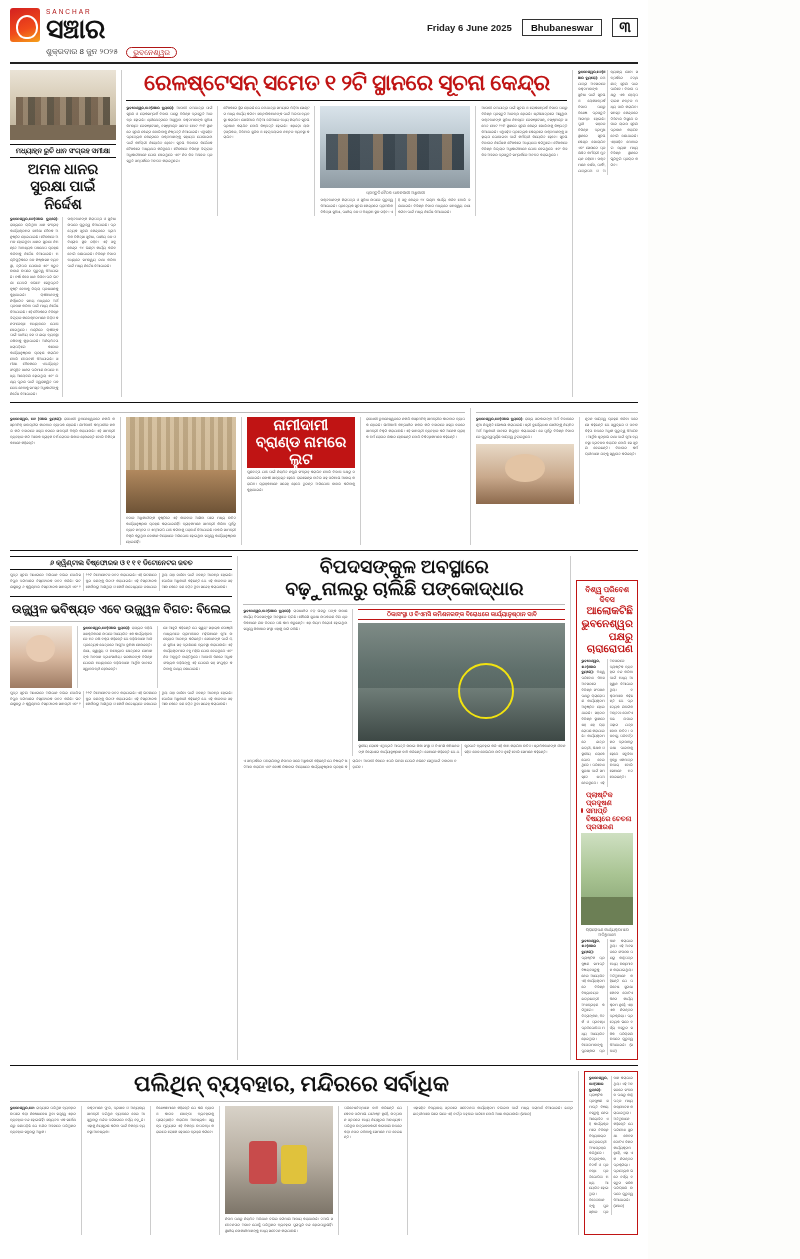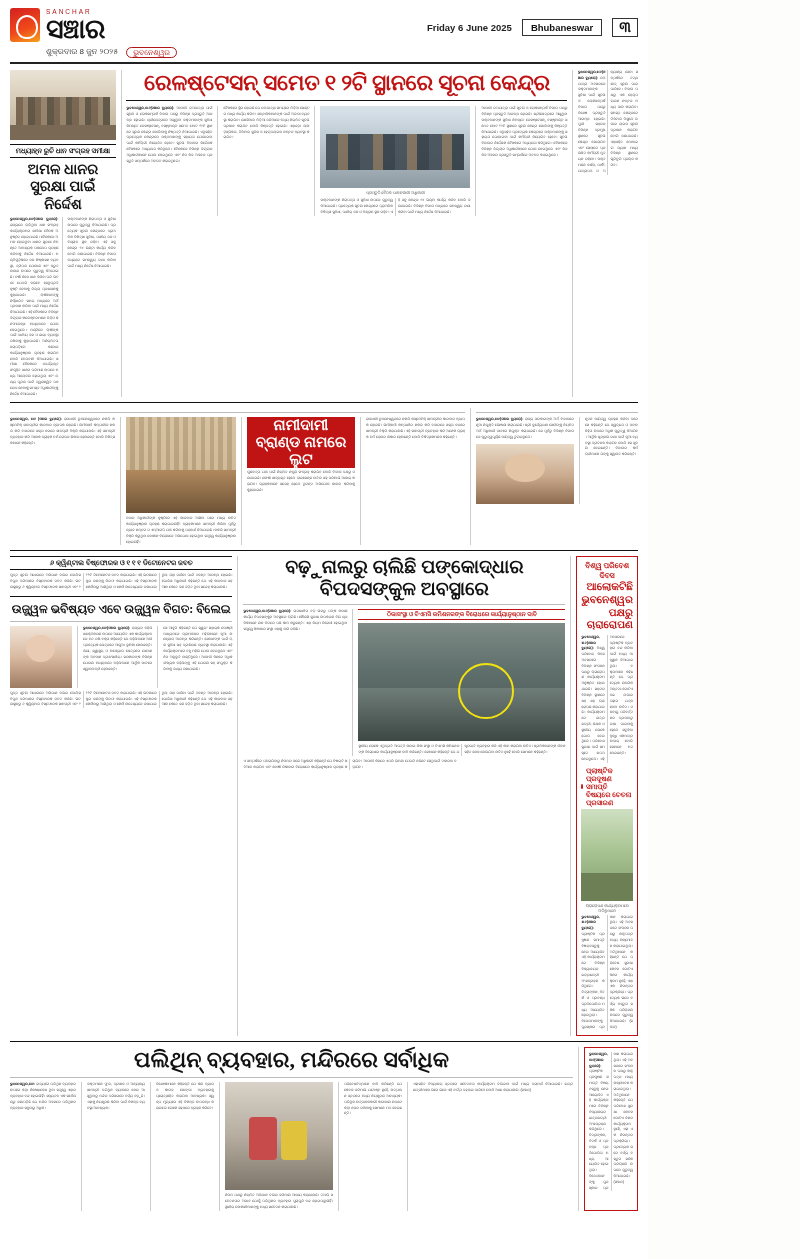--- a/index.html
+++ b/index.html
@@ -342,22 +342,22 @@
         </div>
         <div class="vrule"></div>
         <div class="col-text" style="flex:1;">ସେ ଆହୁରି କହିଛନ୍ତି ଯେ ସ୍ୱୟଂ ସହାୟକ ଗୋଷ୍ଠୀ ମାଧ୍ୟମରେ ଗ୍ରାମାଞ୍ଚଳର ମହିଳାମାନେ ନୂଆ ଉଦ୍ୟୋଗ ଆରମ୍ଭ କରିଛନ୍ତି। ସେମାନଙ୍କ ପାଇଁ ଋଣ ସୁବିଧା ସହ ପ୍ରଶିକ୍ଷଣ ବ୍ୟବସ୍ଥା କରାଯାଉଛି। ଏହି କାର୍ଯ୍ୟକ୍ରମରେ ବହୁ ମହିଳା ଯୋଗ ଦେଇଥିଲେ ଏବଂ ନିଜ ଅନୁଭୂତି ବାଣ୍ଟିଥିଲେ। ଆଗାମୀ ଦିନରେ ଅଧିକ ସଂଖ୍ୟକ ମହିଳାଙ୍କୁ ଏହି ଯୋଜନା ସହ ସଂଯୁକ୍ତ କରିବାକୁ ଲକ୍ଷ୍ୟ ରଖାଯାଇଛି।</div>
       </div>
       <div class="col-text" style="margin-top:3px;column-count:3;column-gap:5px;column-rule:1px solid #ccc;">ଗୁପ୍ତ ସୂଚନା ଆଧାରରେ ଅଭିଯାନ ଚଳାଇ ପୋଲିସ ବିପୁଳ ପରିମାଣର ବିସ୍ଫୋରକ ଜବତ କରିଛି। ଘଟଣାସ୍ଥଳରୁ ୬ କ୍ୱିଣ୍ଟାଲ ବିସ୍ଫୋରକ ସାମଗ୍ରୀ ଏବଂ ୧୧୧ଟି ଡିଟୋନେଟର ଜବତ କରାଯାଇଛି। ଏହି ଘଟଣାରେ ଦୁଇ ଜଣଙ୍କୁ ଗିରଫ କରାଯାଇଛି। ଏହି ବିସ୍ଫୋରକ କେଉଁଠାରୁ ଆସିଥିଲା ଓ କେଉଁ ଉଦ୍ଦେଶ୍ୟରେ ରଖାଯାଇଥିଲା ତାହା ଜାଣିବା ପାଇଁ ତଦନ୍ତ ଆରମ୍ଭ ହୋଇଛି। ପୋଲିସ ଅଧିକାରୀ କହିଛନ୍ତି ଯେ ଏହି କାରବାର ସହ ଆଉ କେତେ ଜଣ ଜଡ଼ିତ ଥିବା ସନ୍ଦେହ କରାଯାଉଛି।</div>
     </div>
 
     <div class="vrule"></div>
 
     <div style="width:330px;">
+      <div class="hl-od" style="font-size:19px;text-align:center;line-height:1.15;">ବିପଦସଙ୍କୁଳ ଅବସ୍ଥାରେ</div>
       <div class="hl-od" style="font-size:19px;text-align:center;line-height:1.15;">ବଢ଼ୁନାଲରୁ ଚାଲିଛି ପଙ୍କୋଦ୍ଧାର</div>
-      <div class="hl-od" style="font-size:19px;text-align:center;line-height:1.15;">ବିପଦସଙ୍କୁଳ ଅବସ୍ଥାରେ</div>
       <div class="rule-thin"></div>
       <div style="display:flex;gap:5px;">
         <div style="width:104px;">
           <div class="col-text">
             <span class="dateline">ଭୁବନେଶ୍ୱର,୫ା୬(ସଞ୍ଚାର ବ୍ୟୁରୋ):</span>
             <span>ରାଜଧାନୀର ବଡ଼ ନାଳରୁ ପଙ୍କ ଉଠାଣ କାର୍ଯ୍ୟ ବିପଦସଙ୍କୁଳ ଅବସ୍ଥାରେ ଚାଲିଛି। କୌଣସି ସୁରକ୍ଷା ଉପକରଣ ବିନା ଶ୍ରମିକମାନେ ନାଳ ଭିତରେ ପଶି କାମ କରୁଛନ୍ତି। ଏହା ନିୟମ ବିରୋଧୀ ହୋଇଥିବା ସତ୍ତ୍ୱେ ଠିକାଦାର ସଂସ୍ଥା ଏହାକୁ ଜାରି ରଖିଛି।</span>
           </div>
         </div>
         <div class="vrule"></div>
         <div style="flex:1;">
@@ -366,21 +366,21 @@
             <div class="circle-hl"></div>
           </div>
           <div class="col-text" style="margin-top:3px;column-count:2;column-gap:5px;column-rule:1px solid #ccc;">ସ୍ଥାନୀୟ ଲୋକେ ଏଥିପ୍ରତି ଆପତ୍ତି ଉଠାଇ ଠିକା ସଂସ୍ଥା ଓ ବିଏମସି କମିଶନରଙ୍କ ବିରୋଧରେ କାର୍ଯ୍ୟାନୁଷ୍ଠାନ ଦାବି କରିଛନ୍ତି। ସେମାନେ କହିଛନ୍ତି ଯେ ଯନ୍ତ୍ରପାତି ବ୍ୟବହାର କରି ଏହି କାମ କରାଯିବା ଉଚିତ। ଶ୍ରମିକମାନଙ୍କ ଜୀବନ ସହିତ ଖେଳ ଖେଳାଯିବା ଉଚିତ ନୁହେଁ ବୋଲି ସେମାନେ କହିଛନ୍ତି।</div>
         </div>
       </div>
       <div class="col-text" style="margin-top:3px;column-count:3;column-gap:5px;column-rule:1px solid #ccc;">ଏ ସମ୍ପର୍କରେ ପଚରାଯିବାରୁ ନିଗମର ଜଣେ ଅଧିକାରୀ କହିଛନ୍ତି ଯେ ବିଷୟଟି ଖତିଆନ କରାଯିବ ଏବଂ ଦୋଷୀ ଠିକାଦାର ବିରୋଧରେ କାର୍ଯ୍ୟାନୁଷ୍ଠାନ ଗ୍ରହଣ କରାଯିବ। ଆଗାମୀ ଦିନରେ ଏପରି ଘଟଣା ଯେପରି ନଘଟେ ସେଥିପାଇଁ ତଦାରଖ ବଢ଼ାଯିବ।</div>
     </div>
 
     <div class="vrule"></div>
 
-    <div style="flex:1;">
+    <div style="flex:1;margin-top:24px;">
       <div class="box-red">
         <div class="box-head-red" style="font-size:7.5px;text-align:center;">ବିଶ୍ୱ ପରିବେଶ ଦିବସ</div>
         <div class="box-head-red" style="font-size:10.5px;text-align:right;line-height:1.2;margin-bottom:3px;">ଆଲୋକଟିଛି ଭୁବନେଶ୍ୱର ପକ୍ଷରୁ ଚାରାରୋପଣ</div>
         <div class="col-text" style="column-count:2;column-gap:5px;column-rule:1px solid #ccc;">
           <span class="dateline">ଭୁବନେଶ୍ୱର,୫ା୬(ସଞ୍ଚାର ବ୍ୟୁରୋ):</span>
           <span>ବିଶ୍ୱ ପରିବେଶ ଦିବସ ଅବସରରେ ବିଭିନ୍ନ ସଂଗଠନ ପକ୍ଷରୁ ଚାରାରୋପଣ କାର୍ଯ୍ୟକ୍ରମ ଅନୁଷ୍ଠିତ ହୋଇଯାଇଛି। ସହରର ବିଭିନ୍ନ ସ୍ଥାନରେ ଶହ ଶହ ଚାରା ରୋପଣ କରାଯାଇଛି। କାର୍ଯ୍ୟକ୍ରମରେ ଛାତ୍ରଛାତ୍ରୀ, ଶିକ୍ଷକ ଓ ସ୍ଥାନୀୟ ଲୋକେ ଯୋଗ ଦେଇଥିଲେ। ପରିବେଶ ସୁରକ୍ଷା ପାଇଁ ସମସ୍ତେ ଶପଥ ନେଇଥିଲେ। ଏହି ଅବସରରେ ପ୍ଲାଷ୍ଟିକ ବ୍ୟବହାର ବନ୍ଦ କରିବା ପାଇଁ ମଧ୍ୟ ଆହ୍ୱାନ ଦିଆଯାଇଥିଲା। ବକ୍ତାମାନେ କହିଛନ୍ତି ଯେ ପ୍ରତ୍ୟେକ ନାଗରିକ ଅନ୍ତତଃ ଗୋଟିଏ ଗଛ ଲଗାଇ ତାହାର ଯତ୍ନ ନେବା ଉଚିତ। ଜଳବାୟୁ ପରିବର୍ତ୍ତନର ପ୍ରଭାବରୁ ରକ୍ଷା ପାଇବାକୁ ହେଲେ ସବୁଜିମା ବୃଦ୍ଧି ଏକମାତ୍ର ଉପାୟ ବୋଲି ସେମାନେ ମତ ଦେଇଛନ୍ତି।</span>
         </div>
         <div style="display:flex;align-items:center;gap:3px;margin:4px 0 2px;">
           <span style="width:5px;height:5px;border-radius:50%;background:#c01414;display:inline-block;"></span>
           <span class="bullet-red">ପ୍ଲାଷ୍ଟିକ ପ୍ରଦୂଷଣ ସମାପ୍ତି ବିଷୟରେ ଚେତନା ପ୍ରସାରଣ</span>

